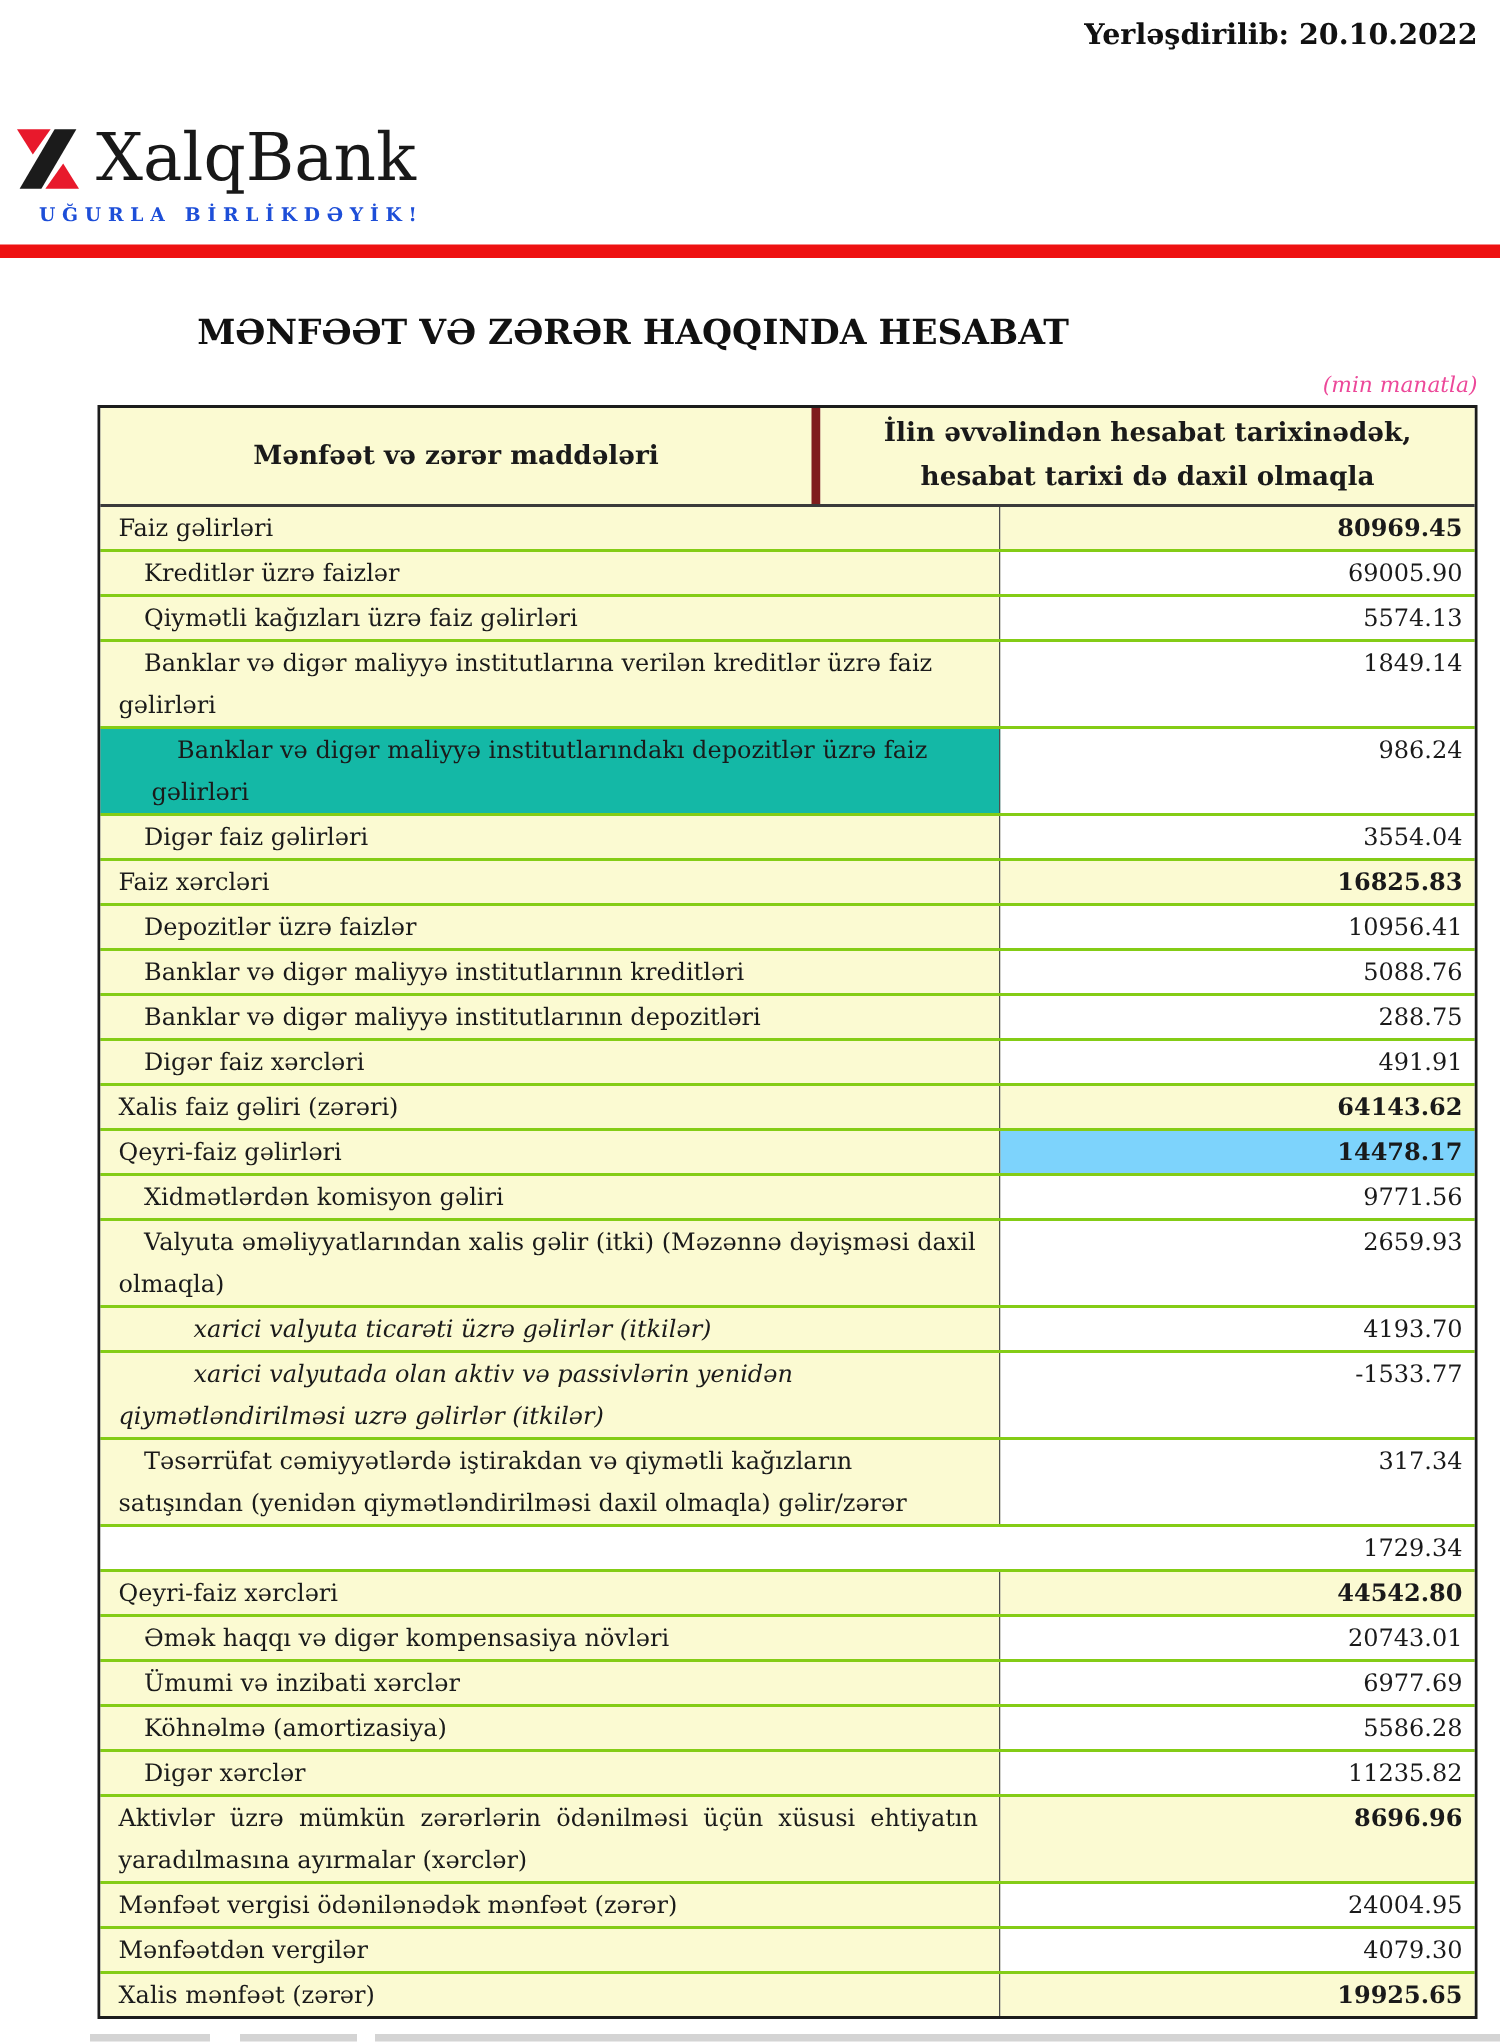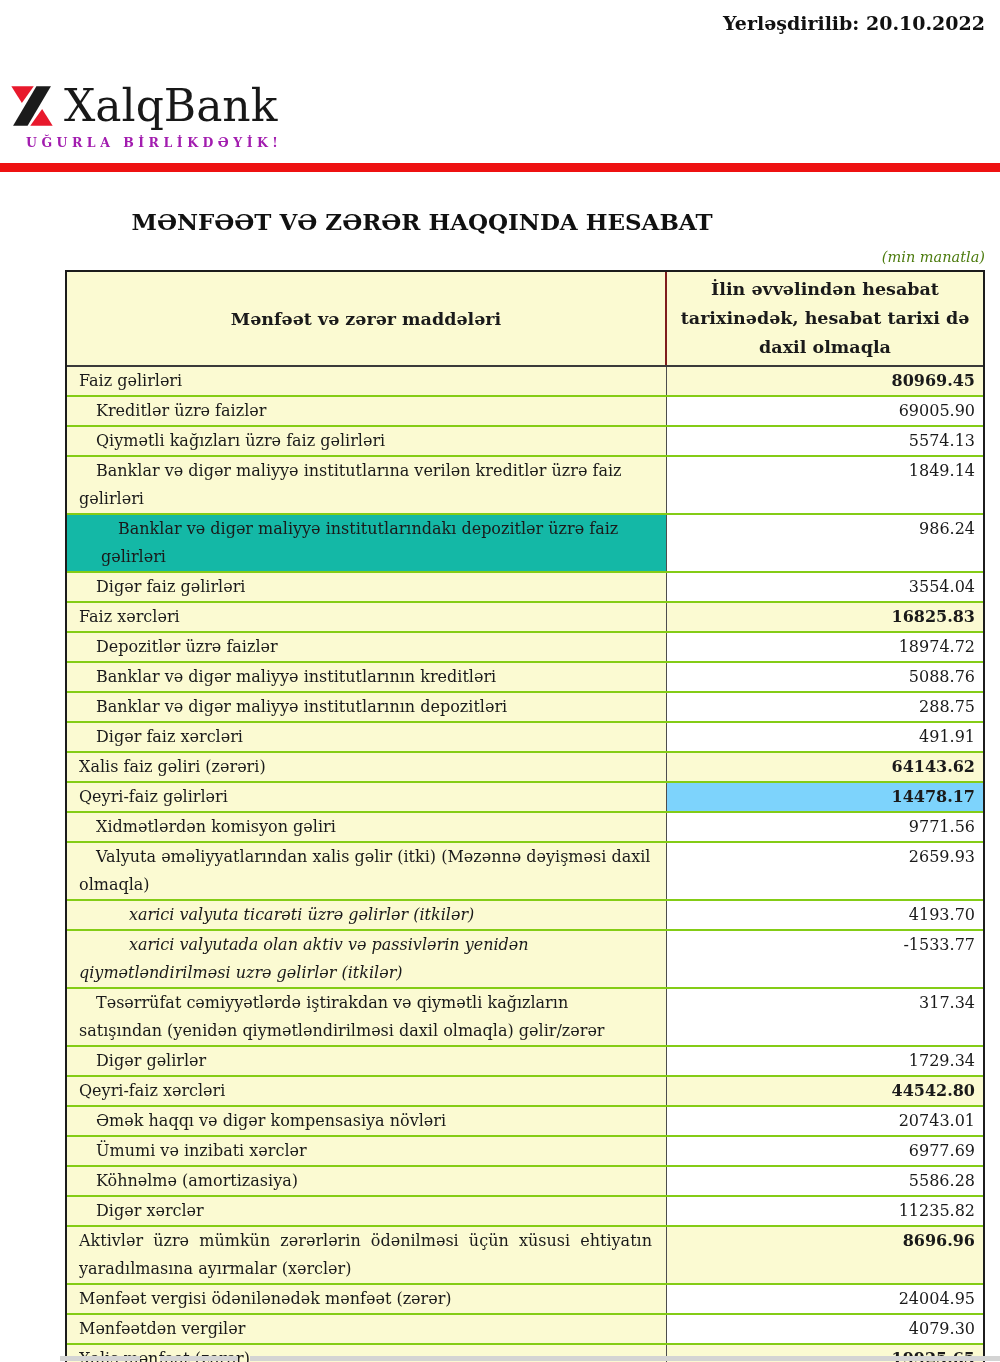--- a/index.html
+++ b/index.html
@@ -18,48 +18,48 @@
   }
   .logo-block{position:absolute;top:84px;left:10px;}
   .logo-row{display:flex;align-items:center;}
   .logo-mark{width:44px;height:44px;flex:0 0 auto;}
   .logo-name{
     font-size:44px;line-height:44px;margin-left:10px;
     color:#181818;letter-spacing:0px;
   }
   .logo-tagline{
     margin:7px 0 0 16px;
-    font-size:12.5px;font-weight:bold;color:#a21caf;
+    font-size:12.5px;font-weight:bold;color:#1d4ed8;
     letter-spacing:4.5px;white-space:nowrap;
   }
   .red-rule{
     position:absolute;top:163px;left:0;
     width:1000px;height:9px;
   }
   
   .report-title{
     position:absolute;top:208px;left:0;width:844px;
     text-align:center;font-size:23px;font-weight:bold;color:#111;
   }
   .unit-note{
     position:absolute;top:249px;right:15px;
-    font-size:14.5px;font-style:italic;color:#4d7c0f;
+    font-size:14.5px;font-style:italic;color:#ec4899;
   }
   
   .rtable{
     position:absolute;top:270px;left:65px;
     width:920px;box-sizing:border-box;
     border:2px solid #1c1c1c;
     background:#fff;
     font-size:16px;
   }
   .thead{display:flex;border-bottom:2px solid #3a3a3a;}
   .thead .hcol1{
-    width:600px;box-sizing:border-box;
-    border-right:2px solid #7f1d1d;
+    width:480px;box-sizing:border-box;
+    border-right:6px solid #7f1d1d;
     display:flex;align-items:center;justify-content:center;
     text-align:center;font-weight:bold;font-size:17.5px;
     padding:4px 10px;
   }
   .thead .hcol2{
     flex:1;box-sizing:border-box;
     text-align:center;font-weight:bold;font-size:17.5px;
     line-height:29px;padding:3px 12px;
   }
   .trow{display:flex;}
@@ -141,21 +141,21 @@
       <div class="trow sub">
         <div class="cell label" style="background: rgb(251, 250, 210);">Digər faiz gəlirləri</div>
         <div class="cell value">3554.04</div>
       </div>
       <div class="trow category">
         <div class="cell label" style="background: rgb(251, 250, 210);">Faiz xərcləri</div>
         <div class="cell value" style="background: rgb(251, 250, 210);">16825.83</div>
       </div>
       <div class="trow sub">
         <div class="cell label" style="background: rgb(251, 250, 210);">Depozitlər üzrə faizlər</div>
-        <div class="cell value">18974.72</div>
+        <div class="cell value">10956.41</div>
       </div>
       <div class="trow sub">
         <div class="cell label" style="background: rgb(251, 250, 210);">Banklar və digər maliyyə institutlarının kreditləri</div>
         <div class="cell value">5088.76</div>
       </div>
       <div class="trow sub">
         <div class="cell label" style="background: rgb(251, 250, 210);">Banklar və digər maliyyə institutlarının depozitləri</div>
         <div class="cell value">288.75</div>
       </div>
       <div class="trow sub">
@@ -184,21 +184,20 @@
       </div>
       <div class="trow subitalic">
         <div class="cell label" style="background: rgb(251, 250, 210);">xarici valyutada olan aktiv və passivlərin yenidən qiymətləndirilməsi uzrə gəlirlər (itkilər)</div>
         <div class="cell value">-1533.77</div>
       </div>
       <div class="trow sub">
         <div class="cell label" style="background: rgb(251, 250, 210);">Təsərrüfat cəmiyyətlərdə iştirakdan və qiymətli kağızların satışından (yenidən qiymətləndirilməsi daxil olmaqla) gəlir/zərər</div>
         <div class="cell value">317.34</div>
       </div>
       <div class="trow sub">
-        <div class="cell label" style="background: rgb(251, 250, 210);">Digər gəlirlər</div>
         <div class="cell value">1729.34</div>
       </div>
       <div class="trow category">
         <div class="cell label" style="background: rgb(251, 250, 210);">Qeyri-faiz xərcləri</div>
         <div class="cell value" style="background: rgb(251, 250, 210);">44542.80</div>
       </div>
       <div class="trow sub">
         <div class="cell label" style="background: rgb(251, 250, 210);">Əmək haqqı və digər kompensasiya növləri</div>
         <div class="cell value">20743.01</div>
       </div>

